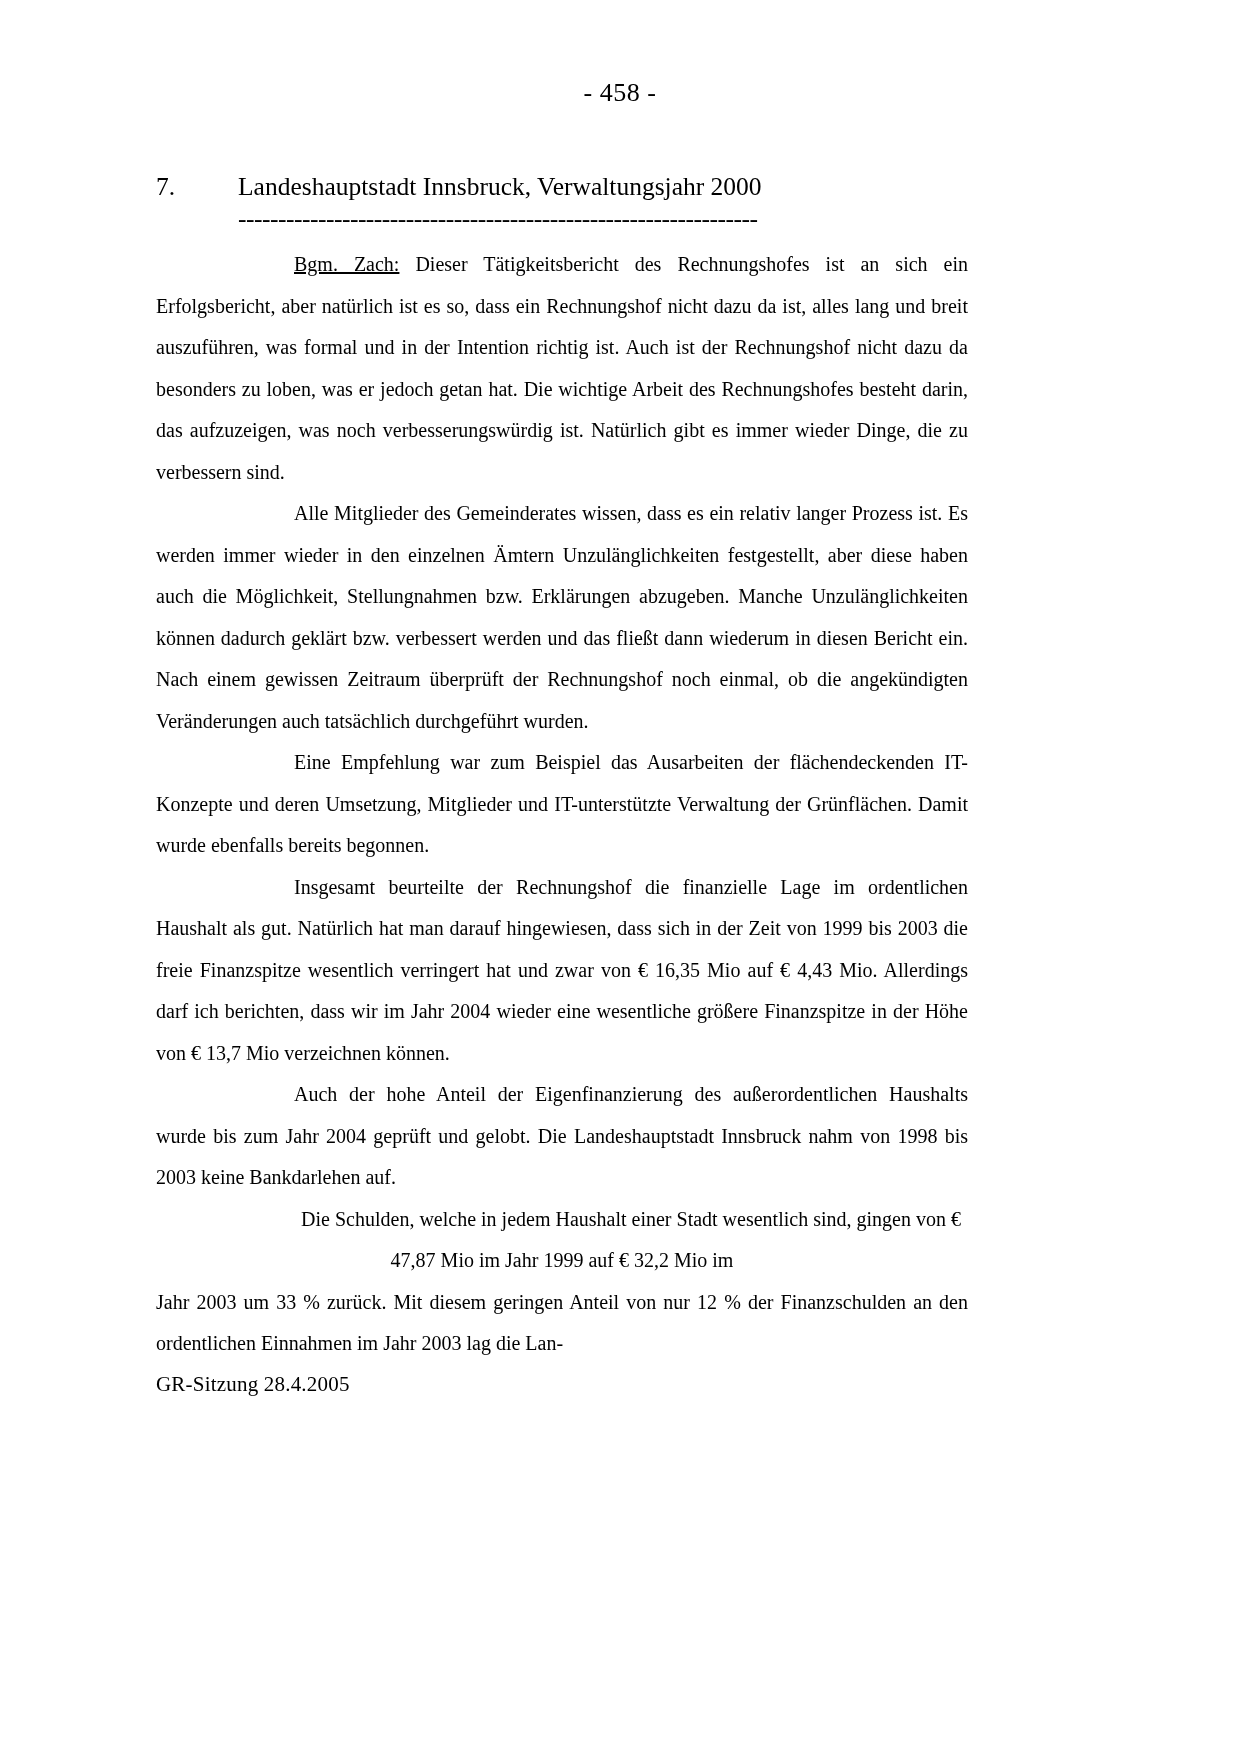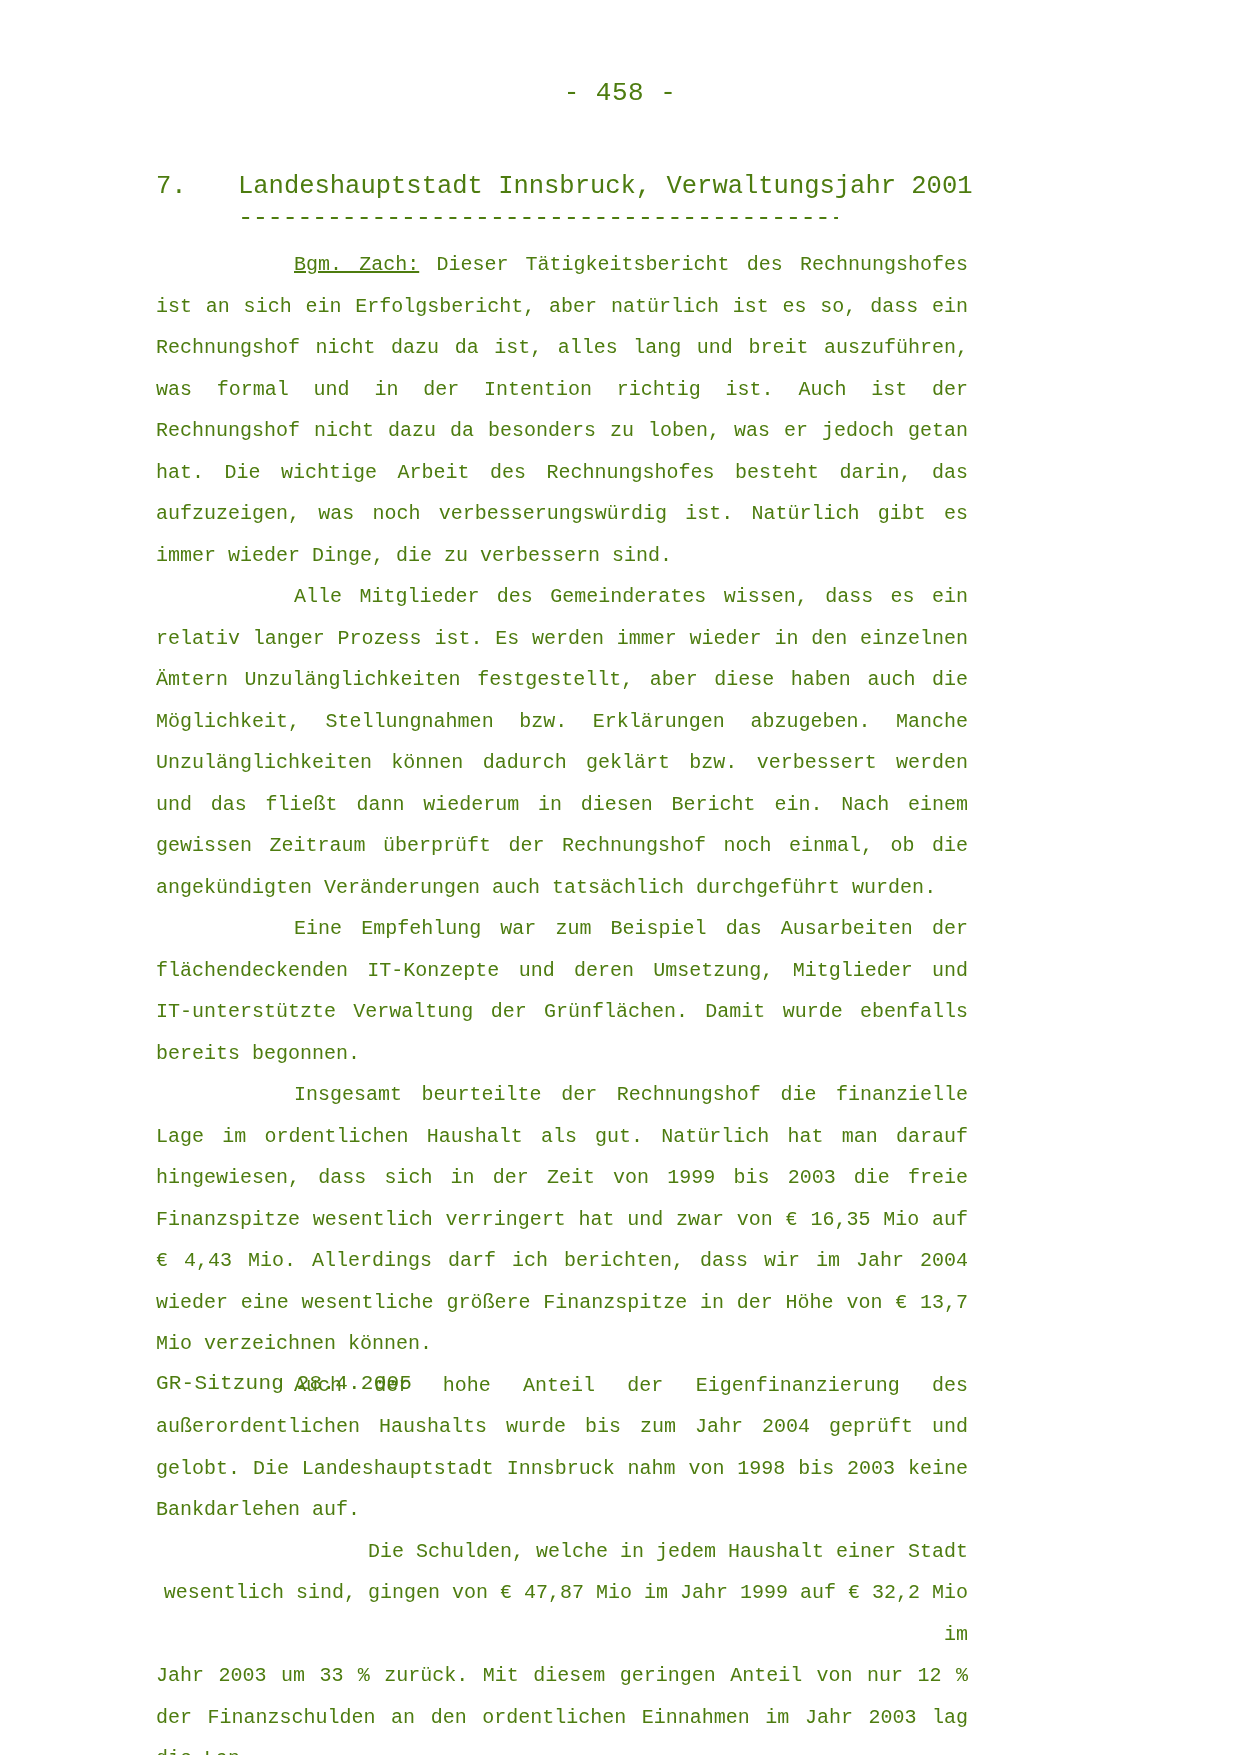--- a/index.html
+++ b/index.html
@@ -6,22 +6,22 @@
     margin: 0;
     padding: 0;
     background: #ffffff;
   }
   .page {
     position: relative;
     width: 1240px;
     height: 1755px;
     margin: 0 auto;
     background: #ffffff;
-    font-family: Liberation Mono, monospace;
-    color: #4d7c0f;
+    font-family: Liberation Serif, serif;
+    color: #000000;
     overflow: hidden;
   }
   .page-number {
     position: absolute;
     top: 78px;
     left: 0;
     width: 1240px;
     text-align: center;
     font-size: 26px;
     letter-spacing: 0.5px;
@@ -72,42 +72,42 @@
     text-indent: 0;
   }
   .para-lead {
     display: inline-block;
     width: 138px;
   }
   .speaker {
     text-decoration: underline;
   }
   .nojust {
-    text-align: right;
+    text-align: center;
   }
   .footer {
     position: absolute;
     left: 156px;
     top: 1372px;
     font-size: 21px;
     letter-spacing: 0.2px;
   }
 </style>
 </head>
 <body>
 
 <div class="page">
 
   <div class="page-number">- 458 -</div>
 
   <div class="content">
 
     <div class="heading-block">
       <span class="heading-num">7.</span>
-      <span class="heading-line">Landeshauptstadt Innsbruck, Verwaltungsjahr 2001</span>
+      <span class="heading-line">Landeshauptstadt Innsbruck, Verwaltungsjahr 2000</span>
     </div>
 
     <div class="rule">-----------------------------------------------------------------</div>
 
     <div class="body-text">
 
       <p><span class="para-lead"></span><span class="speaker">Bgm. Zach:</span><span> Dieser Tätigkeitsbericht des Rechnungshofes ist an sich ein Erfolgsbericht, aber natürlich ist es so, dass ein Rechnungshof nicht dazu da ist, alles lang und breit auszuführen, was formal und in der Intention richtig ist. Auch ist der Rechnungshof nicht dazu da besonders zu loben, was er jedoch getan hat. Die wichtige Arbeit des Rechnungshofes besteht darin, das aufzuzeigen, was noch verbesserungswürdig ist. Natürlich gibt es immer wieder Dinge, die zu verbessern sind.</span></p>
 
       <p><span class="para-lead"></span><span>Alle Mitglieder des Gemeinderates wissen, dass es ein relativ langer Prozess ist. Es werden immer wieder in den einzelnen Ämtern Unzulänglichkeiten festgestellt, aber diese haben auch die Möglichkeit, Stellungnahmen bzw. Erklärungen abzugeben. Manche Unzulänglichkeiten können dadurch geklärt bzw. verbessert werden und das fließt dann wiederum in diesen Bericht ein. Nach einem gewissen Zeitraum überprüft der Rechnungshof noch einmal, ob die angekündigten Veränderungen auch tatsächlich durchgeführt wurden.</span></p>
 

